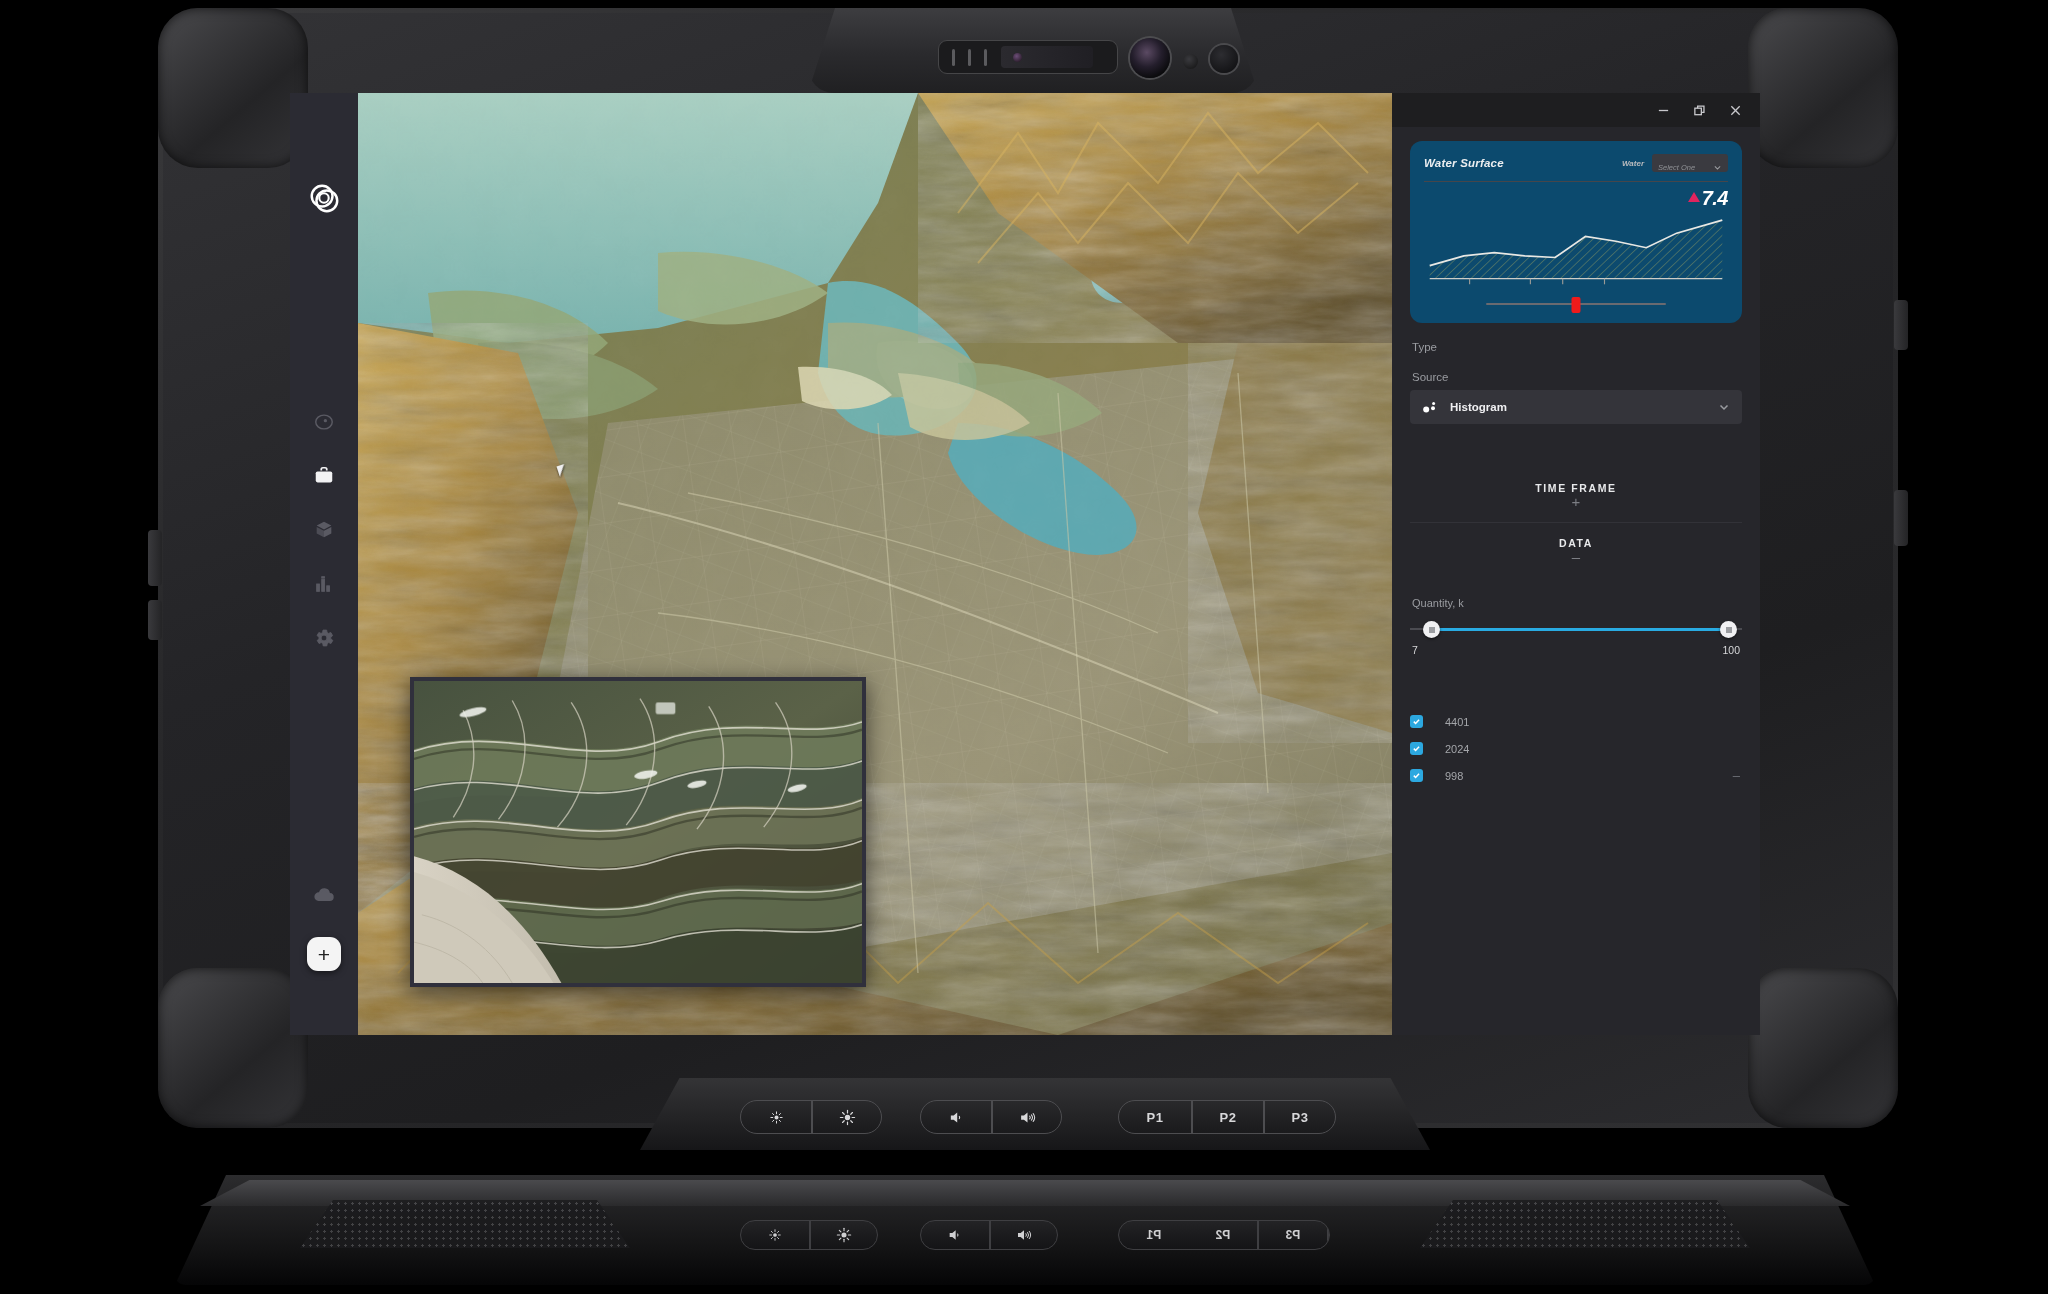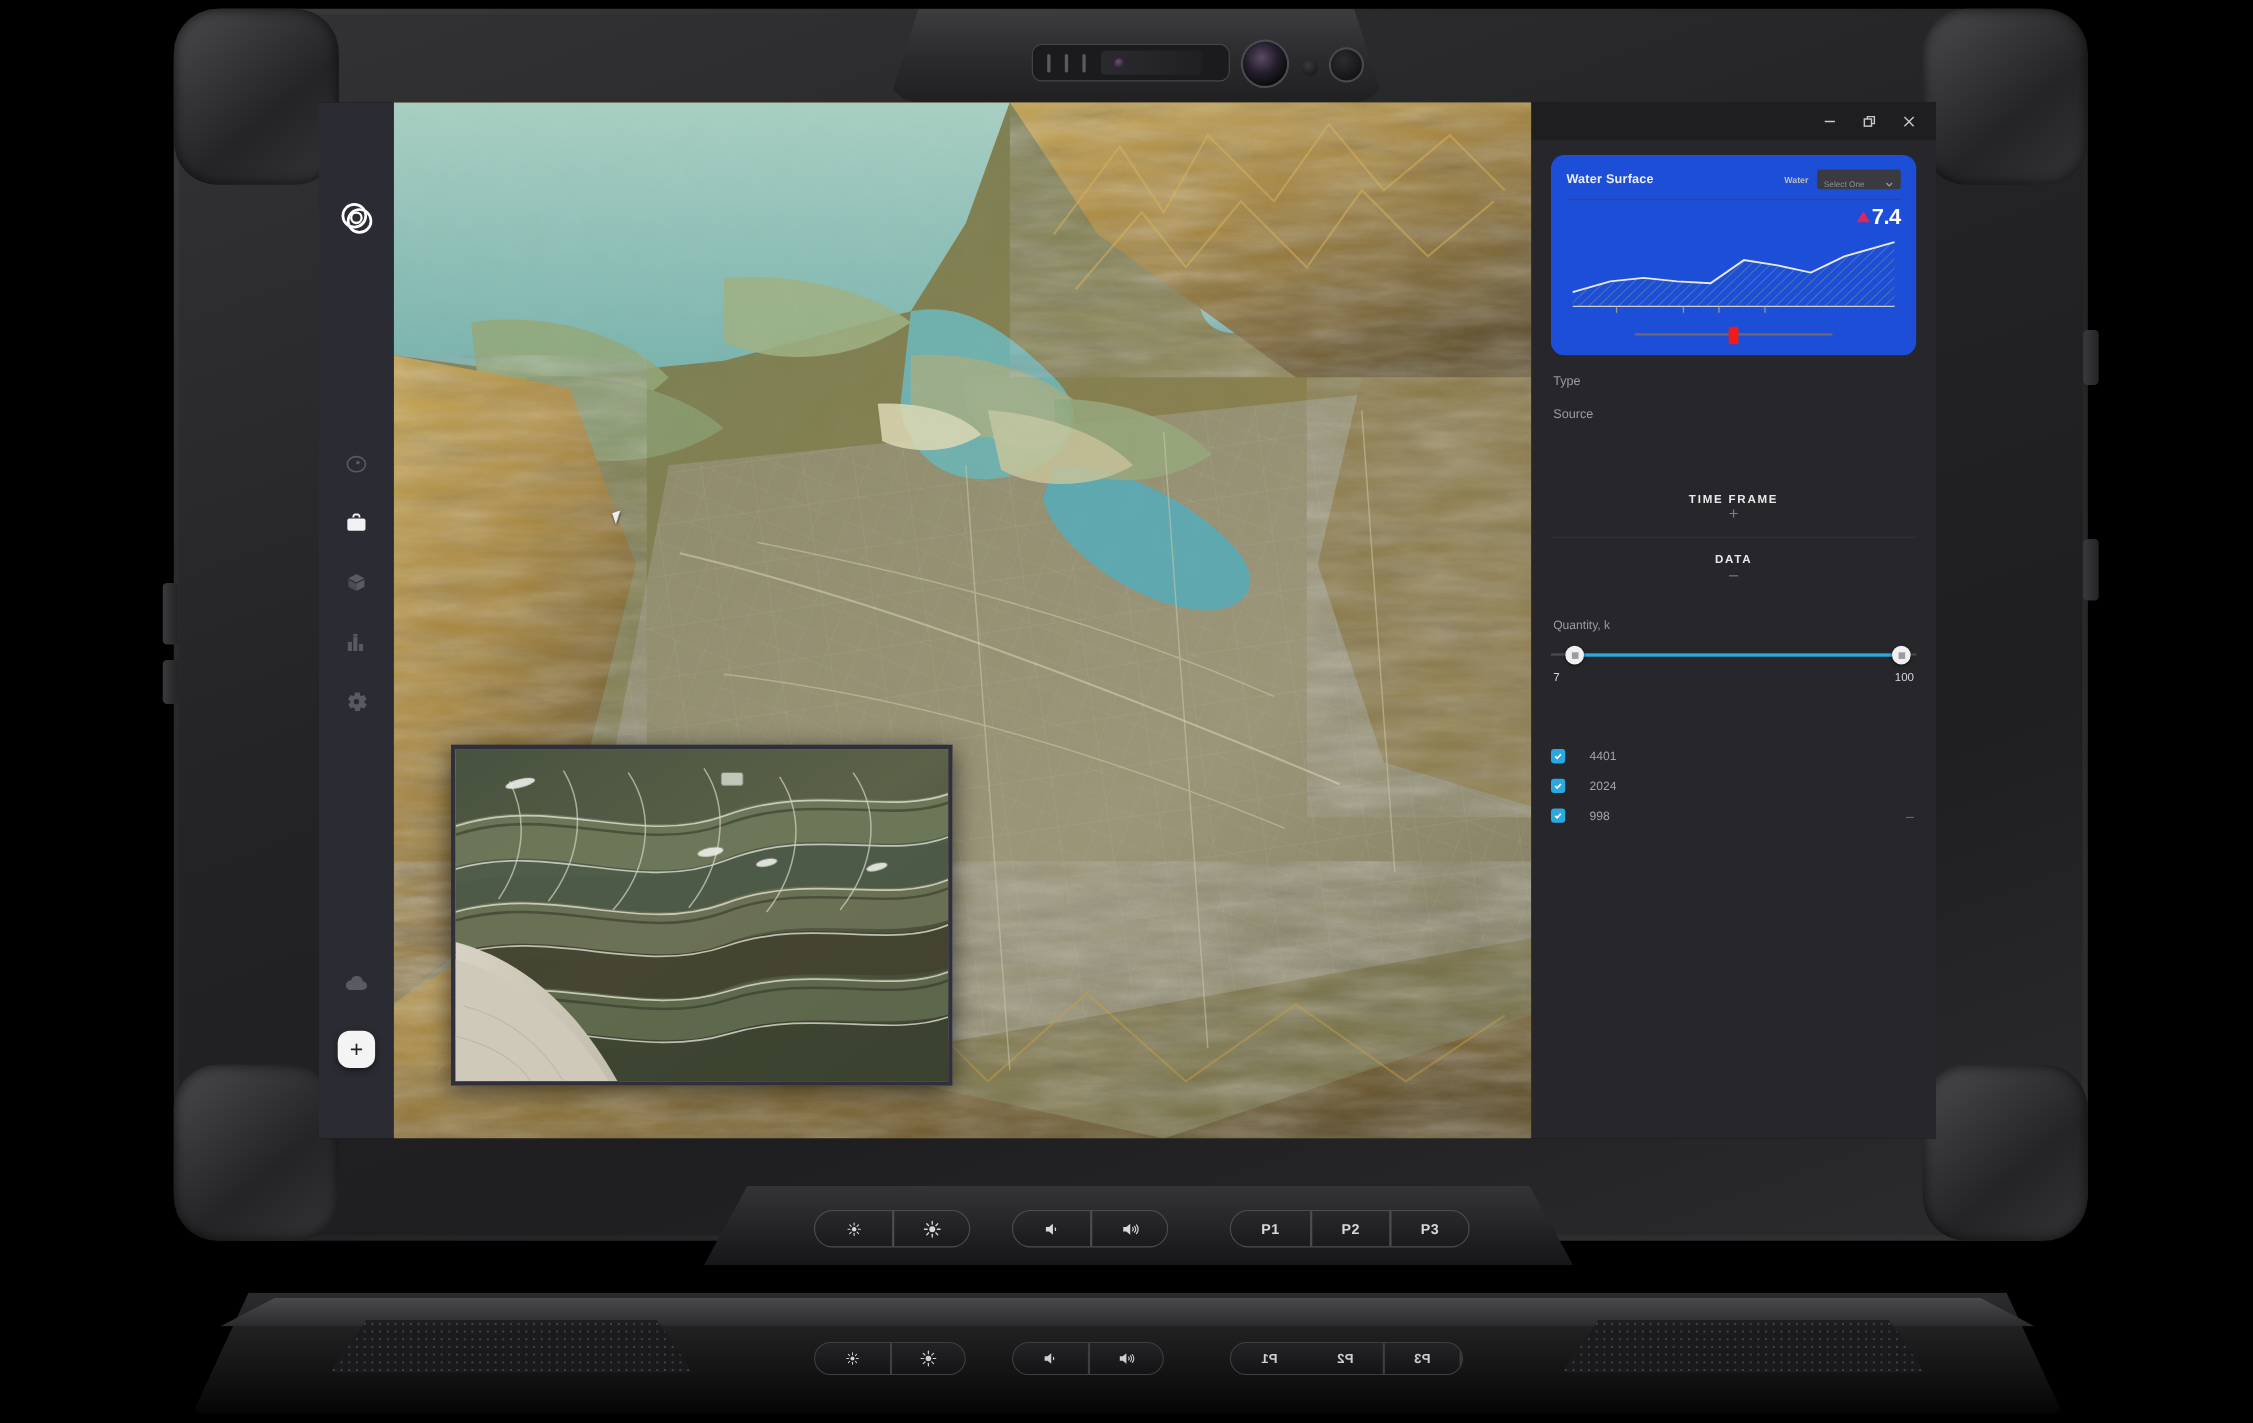--- a/index.html
+++ b/index.html
@@ -208,21 +208,21 @@
   }
   .win-btn{
     width:30px;height:26px; display:flex;align-items:center;justify-content:center;
     cursor:pointer;
   }
   .win-btn svg{width:13px;height:13px;stroke:#c8c8cc;fill:none;stroke-width:1.4;}
 
   .panel-inner{ padding:14px 18px 0 18px; overflow:hidden; }
 
   .card{
-    background:#1d4ed8; border-radius:12px; padding:13px 14px 12px 14px;
+    background:#0c4a6e; border-radius:12px; padding:13px 14px 12px 14px;font-style:italic;
   }
   .card-head{display:flex;align-items:center;justify-content:space-between;}
   .card-title{color:#eceef0; font-size:11.5px; font-weight:bold; letter-spacing:.2px;}
   .card-status{display:flex;align-items:center;gap:8px;}
   .card-status .lbl{color:#b9bbbe;font-size:8px;font-weight:bold;}
   .mini-select{
     background:#3a3a40; border-radius:3px; height:18px; width:76px;
     display:flex;align-items:flex-end;justify-content:space-between;
     padding:0 6px; cursor:pointer;
   }
@@ -721,20 +721,31 @@
 
             <div class="card-slider">
               <div class="trk"></div>
               <div class="hdl"></div>
             </div>
           </div>
 
           <div class="field-label">Type</div>
 
           <div class="field-label">Source</div>
+          <div class="select">
+            <svg class="dots" viewBox="0 0 16 16">
+                <circle cx="4.2" cy="10.6" r="3" fill="#fff"></circle>
+                <circle cx="11" cy="9.2" r="2" fill="#fff"></circle>
+                <circle cx="11.6" cy="4.4" r="1.5" fill="#fff"></circle>
+              </svg>
+            <div class="txt">Histogram</div>
+            <svg class="chev" viewBox="0 0 12 12">
+                <path d="M2.5 4.5L6 8l3.5-3.5"></path>
+              </svg>
+          </div>
 
           <div style="height:44px"></div>
 
           <div class="section">
             <div class="sec-title">TIME FRAME</div>
             <div class="sec-tgl">+</div>
           </div>
 
           <div class="section" style="border-bottom:none">
             <div class="sec-title">DATA</div>

